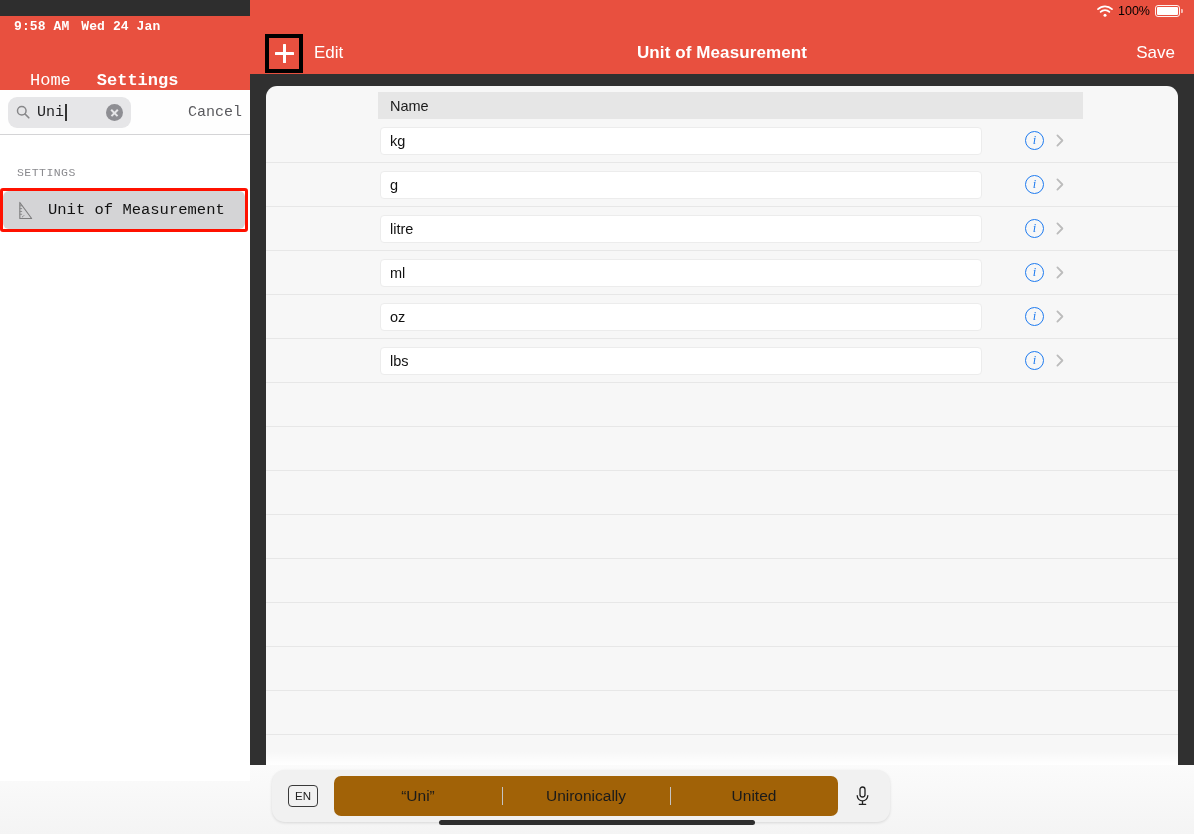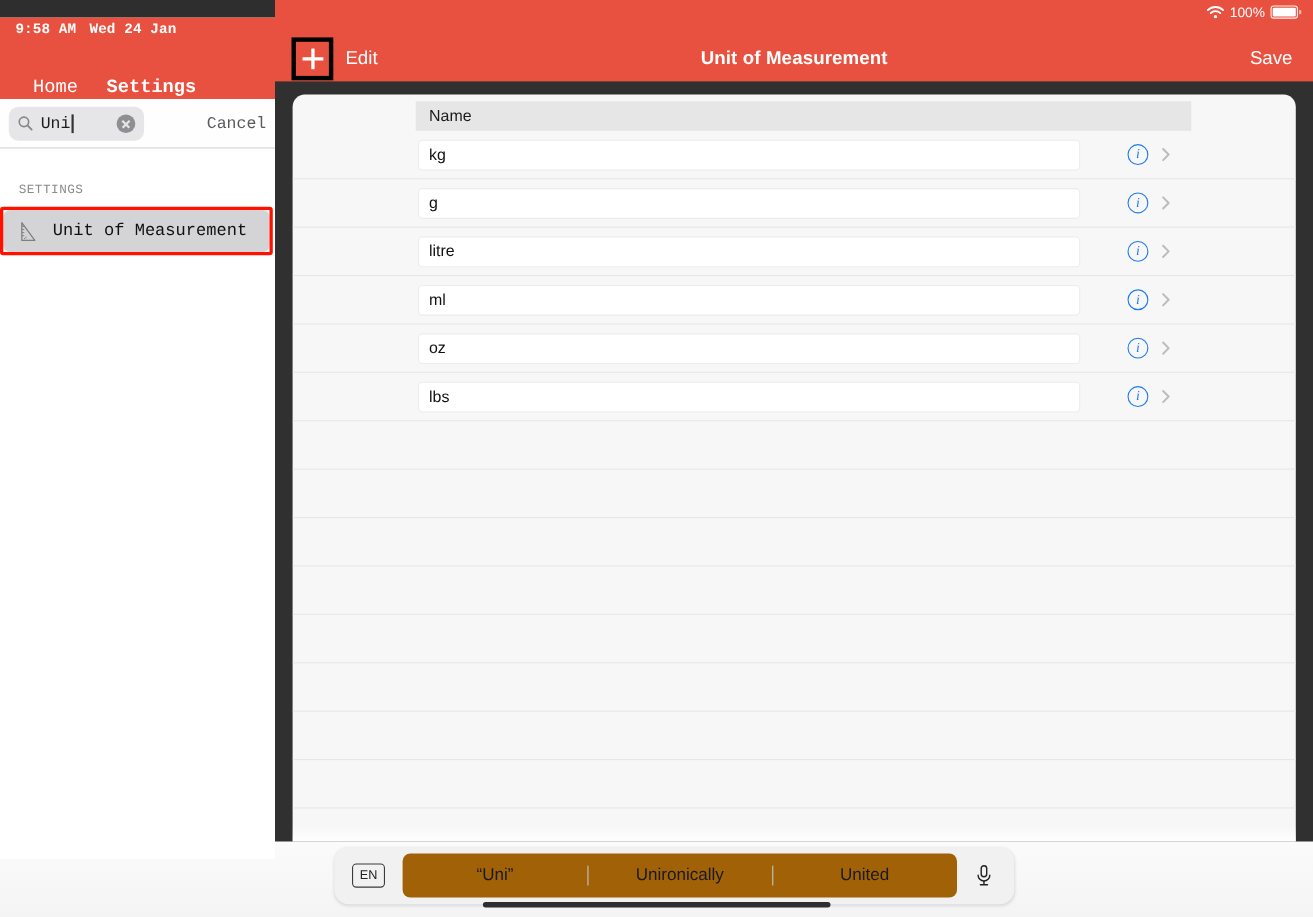--- a/index.html
+++ b/index.html
@@ -121,21 +121,21 @@
     background: #303030;
   }
   #topbar {
     position: absolute; left: 0; top: 0;
     width: 944px; height: 74px;
     background: #e8503f;
   }
   .status-right {
     position: absolute; right: 14px; top: 4px;
     display: flex; align-items: center; gap: 5px;
-    color: #ffffff; font-size: 12.5px; font-weight: 500;
+    color: #000000; font-size: 12.5px; font-weight: 500;
   }
   .wifi-ico { width: 16px; height: 12px; }
   .batt {
     width: 25px; height: 12px; border: 1.3px solid rgba(255,255,255,.92);
     border-radius: 3px; position: relative; padding: 1.4px;
   }
   .batt::after {
     content:''; position: absolute; right: -3.5px; top: 3.4px;
     width: 2px; height: 4px; border-radius: 0 1px 1px 0;
     background: rgba(255,255,255,.6);
@@ -234,21 +234,21 @@
     background: linear-gradient(to bottom, rgba(247,247,247,0), #ffffff);
   }
 
   
   #kb-area {
     position: absolute; left: 0; top: 765px;
     width: 1194px; height: 69px;
     background: linear-gradient(to bottom, #fbfbfb 0%, #f4f4f4 100%);
   }
   #kb-bar {
-    position: absolute; left: 304px; top: 5px;
+    position: absolute; left: 272px; top: 5px;
     width: 618px; height: 52px;
     background: #f1f1f1;
     border-radius: 13px;
     display: flex; align-items: center;
     padding: 0 8px;
     box-shadow: 0 1px 3px rgba(0,0,0,.12);
   }
   #lang-key {
     width: 30px; height: 22px;
     border: 1.4px solid #3a3a3a; border-radius: 4px;

